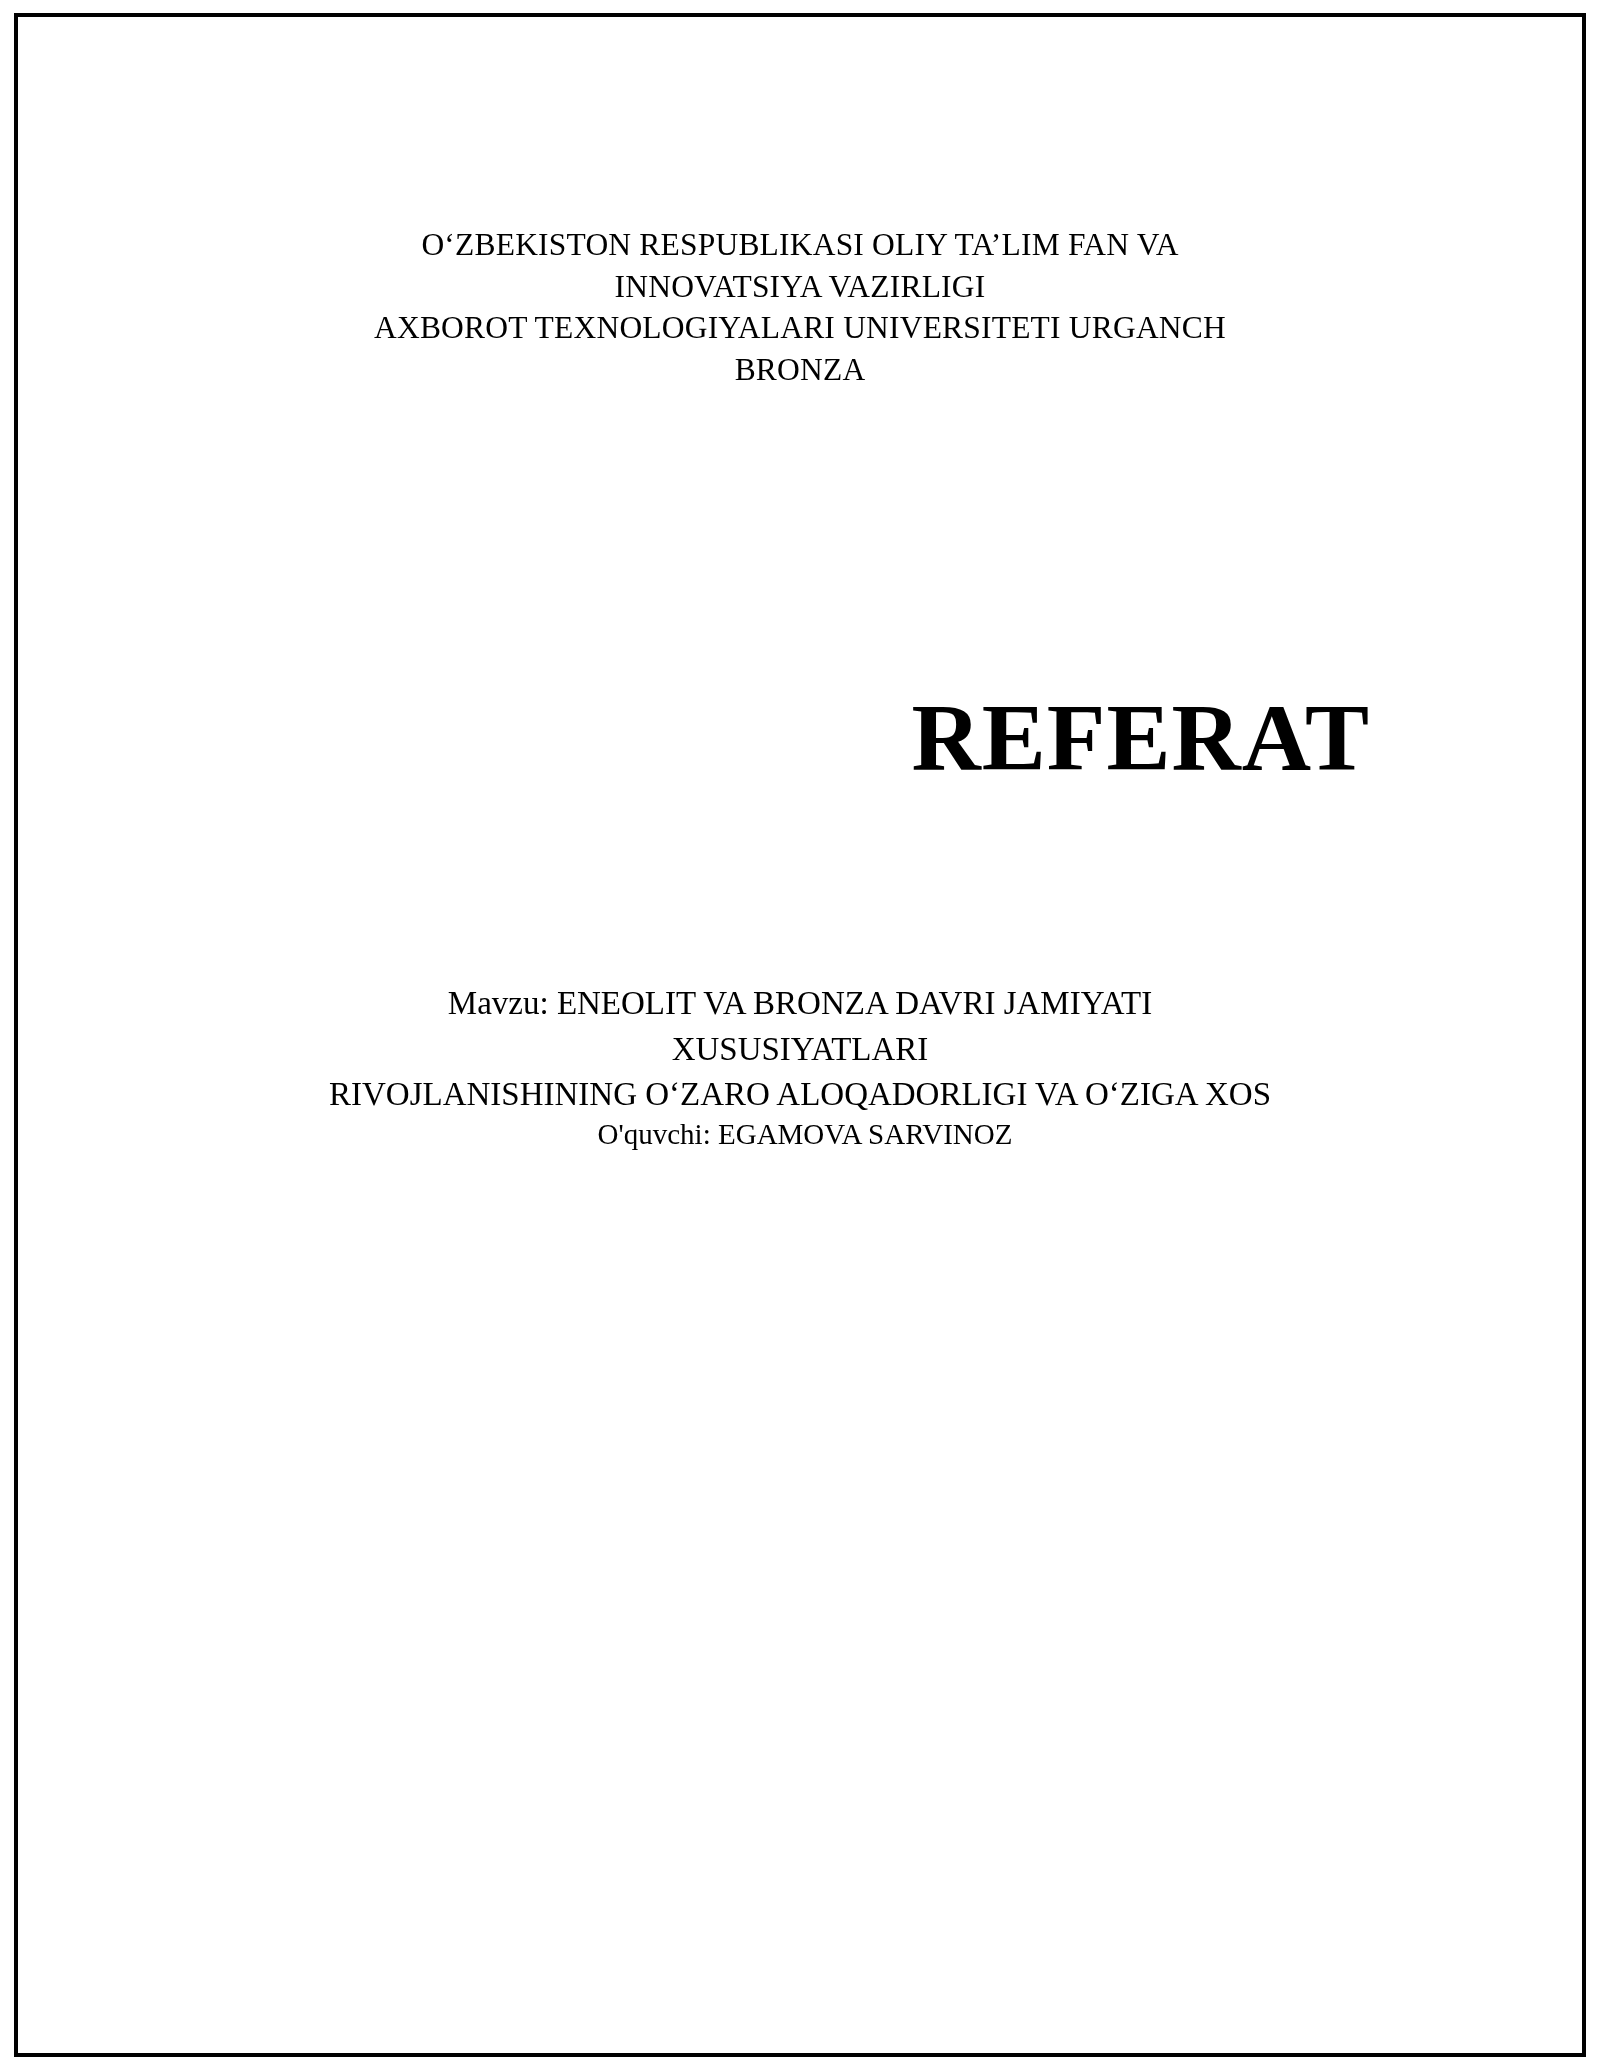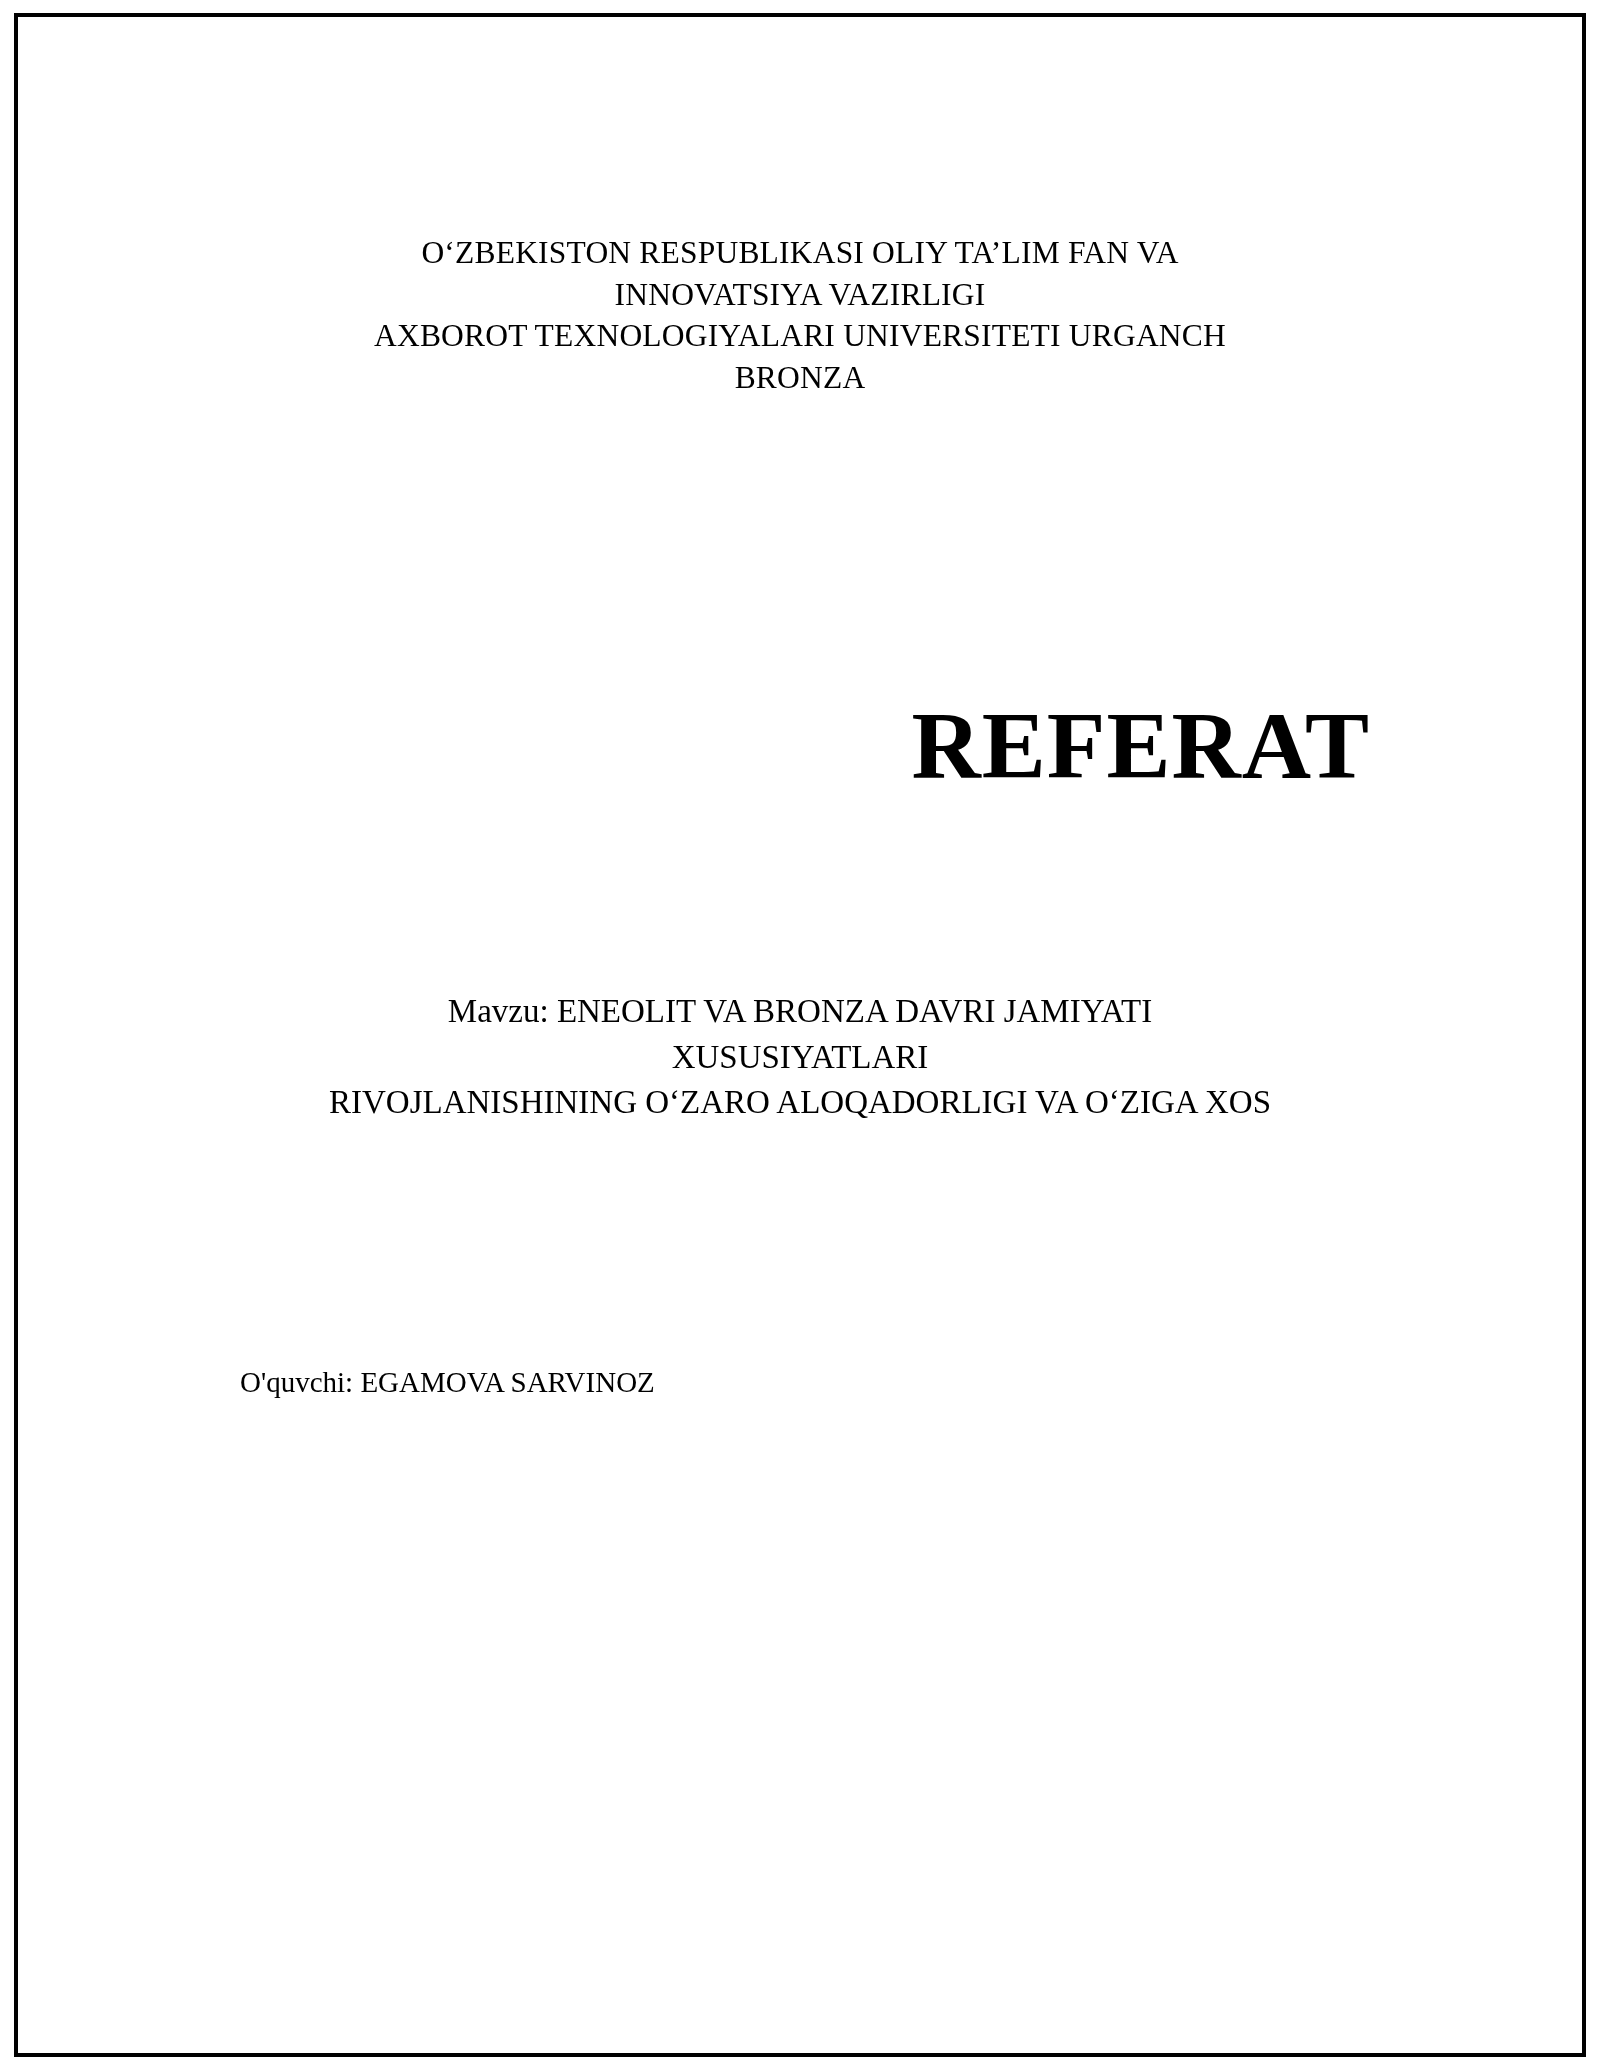--- a/index.html
+++ b/index.html
@@ -13,21 +13,21 @@
     font-family: "Liberation Serif", serif;
     color: #000000;
     overflow: hidden;
   }
   .page {
     position: relative;
     width: 1600px;
     height: 2070px;
     box-sizing: border-box;
     background: #ffffff;
-    padding: 12px;
+    padding: 4px;
   }
   .page-border {
     position: absolute;
     left: 14px;
     top: 13px;
     right: 14px;
     bottom: 13px;
     border: 4px solid #000000;
     box-sizing: border-box;
   }
@@ -66,23 +66,22 @@
     text-align: center;
     width: 1100px;
     margin-left: auto;
     margin-right: auto;
   }
   .subject-block .line {
     display: block;
     white-space: nowrap;
   }
   .author-block {
-    margin-top: 240px;
     font-size: 29px;
-    text-align: left;
+    text-align: center;
     padding-left: 10px;
   }
   .author-block .line {
     display: block;
     white-space: nowrap;
   }
 </style>
 </head>
 <body>
 

